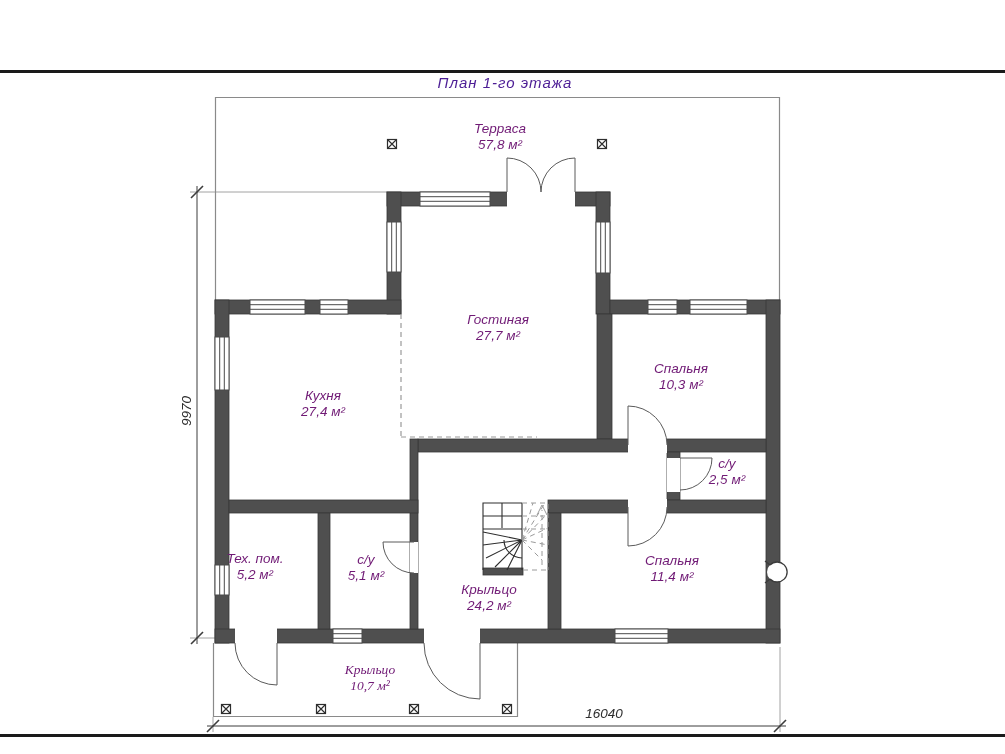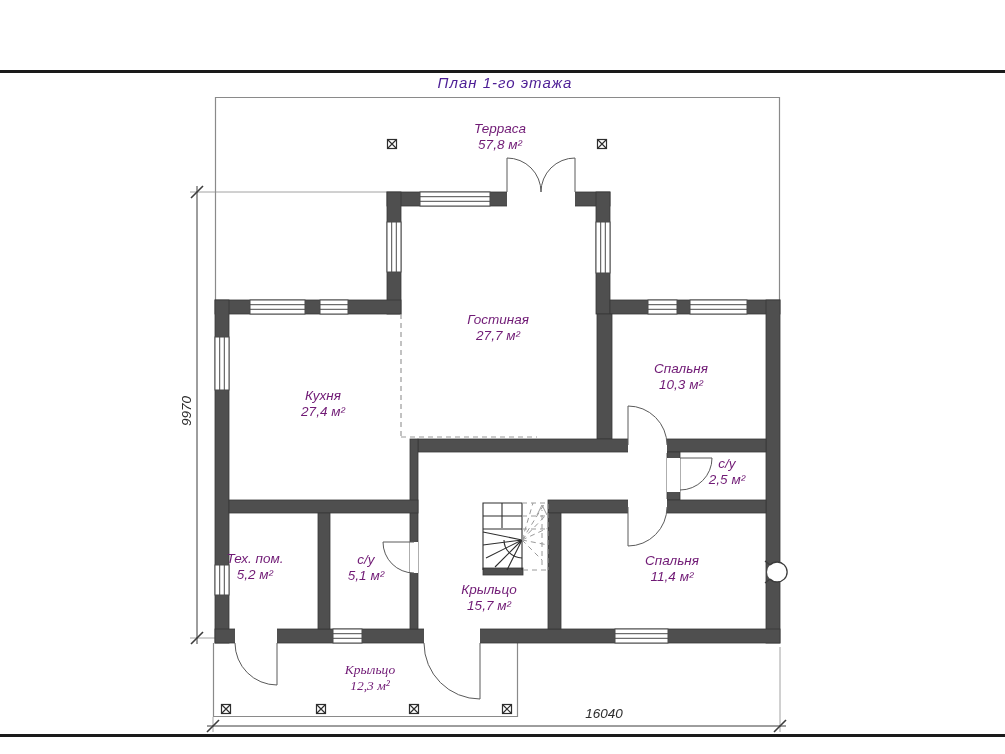--- a/index.html
+++ b/index.html
@@ -244,27 +244,27 @@
   <div class="room-label" style="left:255px;top:567px;">
     <div>Тех. пом.</div>
     <div>5,2 м²</div>
   </div>
   <div class="room-label" style="left:366px;top:568px;">
     <div>с/у</div>
     <div>5,1 м²</div>
   </div>
   <div class="room-label" style="left:489px;top:598px;">
     <div>Крыльцо</div>
-    <div>15,7 м²</div>
+    <div>24,2 м²</div>
   </div>
   <div class="room-label" style="left:672px;top:569px;">
     <div>Спальня</div>
     <div>11,4 м²</div>
   </div>
   <div class="room-label" style="left:370px;top:678px;font-family:Liberation Serif, serif;">
     <div>Крыльцо</div>
-    <div>12,3 м²</div>
+    <div>10,7 м²</div>
   </div>
 
   <div class="dim-label vertical" style="left:186px;top:411px;">9970</div>
   <div class="dim-label" style="left:604px;top:713px;">16040</div>
 
 </div>
 
 </body></html>

